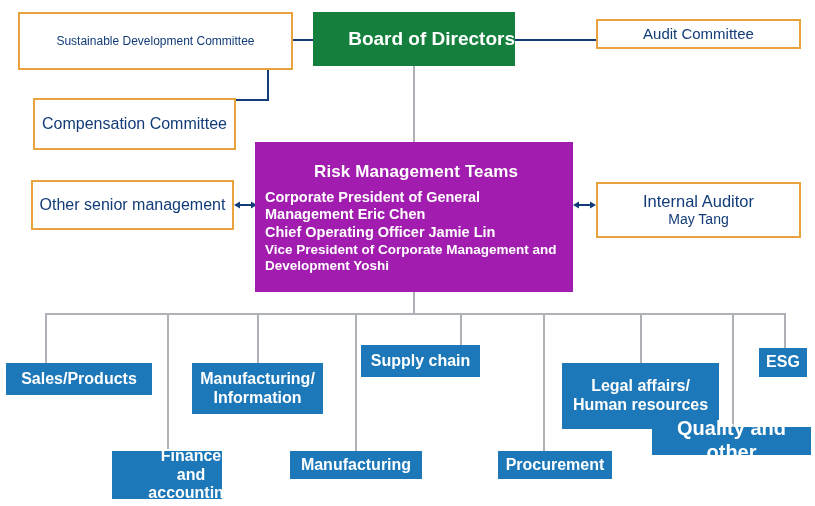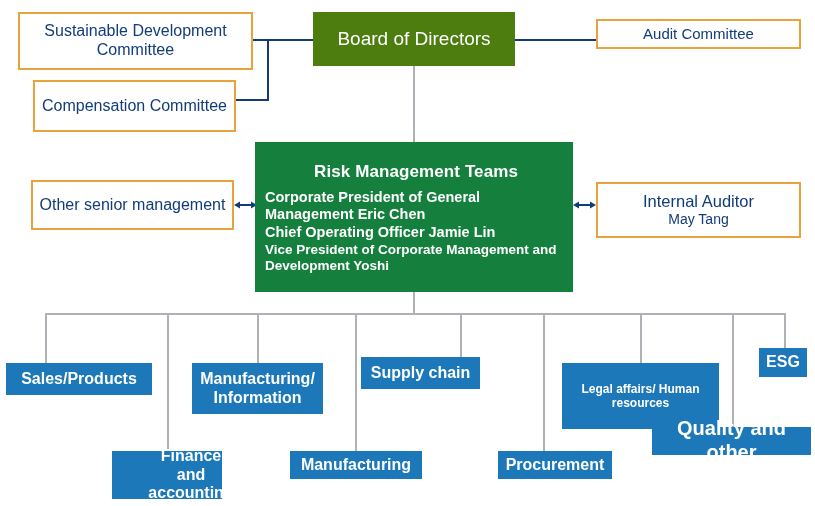--- a/index.html
+++ b/index.html
@@ -29,26 +29,27 @@
     text-align: center;
     line-height: 1.18;
   }
   .box-outline {
     background: #ffffff;
     border: 2px solid #E8A33D;
     color: #123C78;
     font-weight: 400;
   }
   .box-navy {
-    background: #4d7c0f;
+    background: #15803d;
     color: #ffffff;
-    font-weight: 400;
+    font-weight: 700;
+    justify-content: flex-end;
   }
   .box-slate {
-    background: #15803d;
+    background: #a21caf;
     color: #ffffff;
   }
   .box-blue {
     background: #1C78B8;
     color: #ffffff;
     font-weight: 700;
   }
   
   .line {
     position: absolute;
@@ -86,35 +87,35 @@
     font-weight: 700;
     line-height: 1.2;
   }
   
   .arrow {
     position: absolute;
     height: 11px;
     display: block;
   }
   
-  #sdc      { left: 18px;  top: 12px;  width: 235px; height: 58px;  font-size: 16px; }
-  #comp     { left: 33px;  top: 80px;  width: 203px; height: 52px;  font-size: 16px; }
+  #sdc      { left: 18px;  top: 12px;  width: 275px; height: 58px;  font-size: 12px; }
+  #comp     { left: 33px;  top: 98px;  width: 203px; height: 52px;  font-size: 16px; }
   #bod      { left: 313px; top: 12px;  width: 202px; height: 54px;  font-size: 19px; }
   #audit    { left: 596px; top: 19px;  width: 205px; height: 30px;  font-size: 15px; }
   #risk     { left: 255px; top: 142px; width: 318px; height: 150px; }
   #other    { left: 31px;  top: 180px; width: 203px; height: 50px;  font-size: 16px; }
   #auditor  { left: 596px; top: 182px; width: 205px; height: 56px; }
   .auditor-stack { display:block; text-align:center; }
   .auditor-title { display:block; font-size: 16.5px; line-height: 1.15; }
   .auditor-name  { display:block; font-size: 14px; line-height: 1.2; }
 
   #d-sales   { left: 6px;   top: 363px; width: 146px; height: 32px; font-size: 16px; }
   #d-cyber   { left: 192px; top: 363px; width: 131px; height: 51px; font-size: 16px; }
-  #d-supply  { left: 361px; top: 357px; width: 119px; height: 32px; font-size: 16px; }
-  #d-legal   { left: 562px; top: 363px; width: 157px; height: 66px; font-size: 12px; }
+  #d-supply  { left: 361px; top: 345px; width: 119px; height: 32px; font-size: 16px; }
+  #d-legal   { left: 562px; top: 363px; width: 157px; height: 66px; font-size: 16px; }
   #d-esg     { left: 759px; top: 348px; width: 48px;  height: 29px; font-size: 16px; }
 
   #d-finance { left: 112px; top: 451px; width: 110px; height: 48px; font-size: 16px; padding-left: 48px; }
   #d-manu    { left: 290px; top: 451px; width: 132px; height: 28px; font-size: 16px; }
   #d-procure { left: 487px; top: 451px; width: 114px; height: 28px; font-size: 16px; margin-left: 11px; }
   #d-quality { left: 652px; top: 427px; width: 159px; height: 28px; font-size: 20px; }
 </style>
 </head>
 <body>
 

